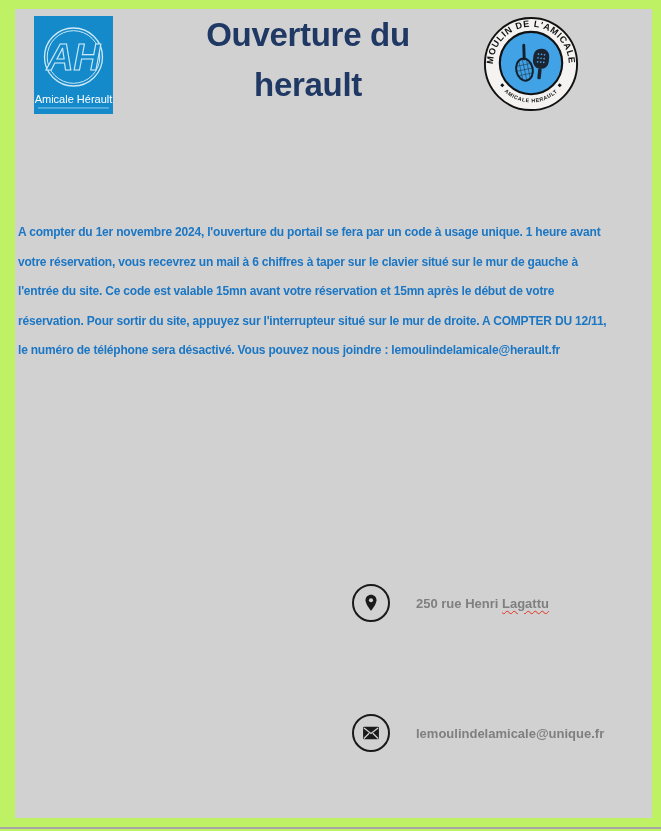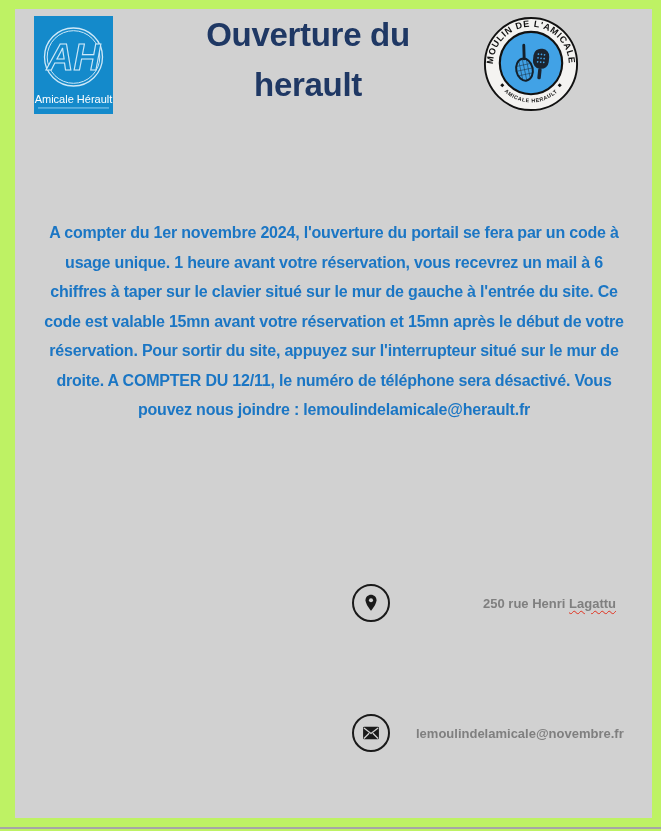--- a/index.html
+++ b/index.html
@@ -8,32 +8,32 @@
   .sheet{position:absolute;left:15px;top:9px;width:637px;height:809px;background:#d1d1d1;}
 
   
   .ah-logo{position:absolute;left:34px;top:16px;width:79px;height:98px;}
   .page-title{position:absolute;left:158px;top:10px;width:300px;margin:0;
     font-size:33px;line-height:50px;font-weight:bold;color:#1f3864;text-align:center;
     letter-spacing:-0.3px;}
   .moulin-logo{position:absolute;left:483px;top:16px;width:96px;height:96px;}
 
   
-  .announcement{position:absolute;left:36px;top:218px;width:596px;margin:0;
-    font-size:16px;line-height:29.5px;font-weight:bold;color:#1b76c4;
-    text-align:center;letter-spacing:-0.2px;}
+  .announcement{position:absolute;left:18px;top:218px;width:596px;margin:0;
+    font-size:12px;line-height:29.5px;font-weight:bold;color:#1b76c4;
+    text-align:left;letter-spacing:-0.2px;}
 
   
   .contact-row{position:absolute;left:352px;display:flex;align-items:center;}
   .row-address{top:584px;}
   .row-phone{top:654px;}
   .row-email{top:714px;}
   .contact-icon{flex:none;width:34px;height:34px;border:2px solid #1a1a1a;border-radius:50%;
     display:flex;align-items:center;justify-content:center;background:transparent;}
-  .contact-text{width:200px;margin-left:26px;text-align:right;
+  .contact-text{width:200px;margin-left:26px;text-align:left;
     font-size:13px;line-height:19px;font-weight:bold;color:#7f7f7f;}
   .misspelled{text-decoration:underline wavy #e0301e 1px;text-underline-offset:2px;}
 
   .bottom-rule{position:absolute;left:0;top:827px;width:661px;height:2px;background:#a6a6a6;}
 </style>
 </head>
 <body>
 
 <div class="page">
   <div class="sheet"></div>
@@ -112,18 +112,18 @@
 
   <div class="contact-row row-email">
     <div class="contact-icon">
       <svg width="20" height="20" viewBox="0 0 24 24">
         <rect x="2.5" y="4.5" width="19" height="15" rx="1.5" fill="#1a1a1a"></rect>
         <path d="M3.5 6 L12 12.5 L20.5 6" fill="none" stroke="#d1d1d1" stroke-width="1.6"></path>
         <path d="M3.5 18.5 L9.8 12.2 M20.5 18.5 L14.2 12.2" fill="none" stroke="#d1d1d1" stroke-width="1.6"></path>
       </svg>
     </div>
     <div class="contact-text">
-      <div>lemoulindelamicale@novembre.fr</div>
+      <div>lemoulindelamicale@unique.fr</div>
     </div>
   </div>
 
   <div class="bottom-rule"></div>
 </div>
 
 </body></html>

